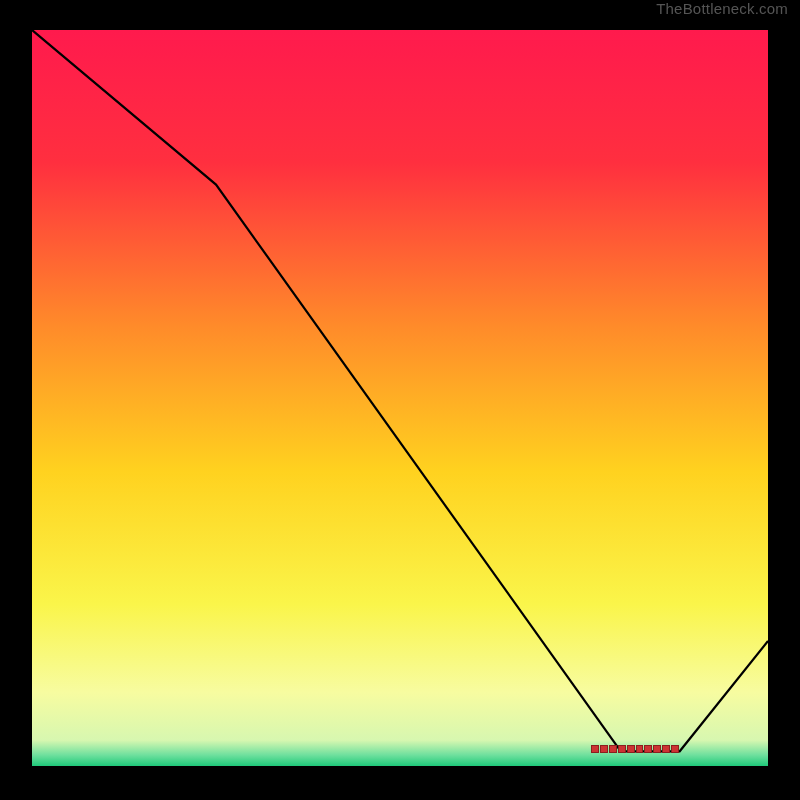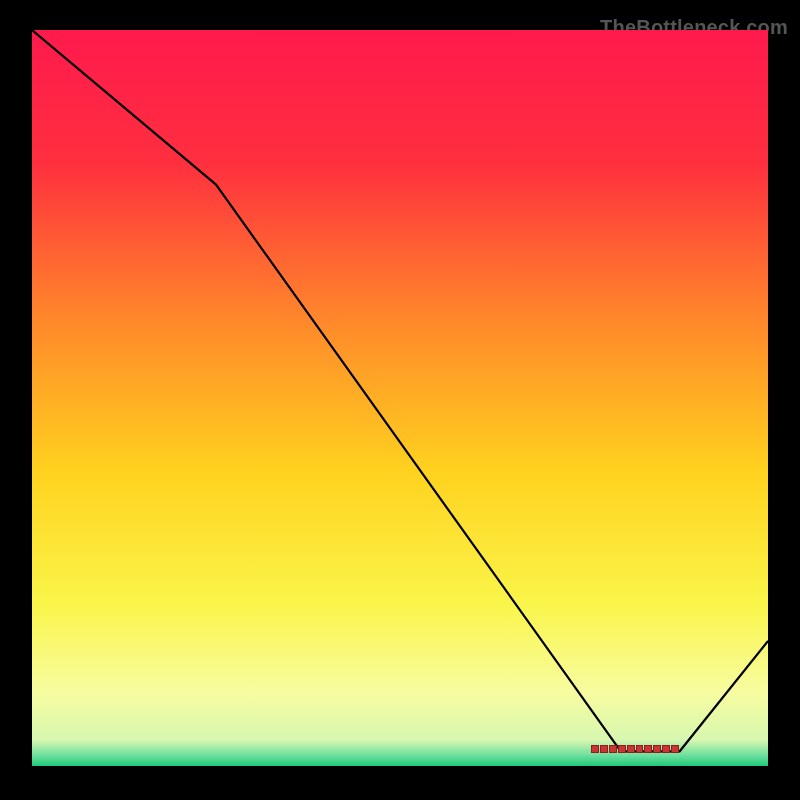--- a/index.html
+++ b/index.html
@@ -12,25 +12,25 @@
     font-family: Arial, sans-serif;
   }
   .canvas {
     position: relative;
     width: 800px;
     height: 800px;
     background: #000;
   }
   .watermark {
     position: absolute;
-    top: 16px;
+    top: 0;
     right: 12px;
     color: #555;
-    font-size: 20px;
-    font-weight: bold;
+    font-size: 15px;
+    font-weight: normal;
     letter-spacing: 0.2px;
   }
   .plot-area {
     position: absolute;
     left: 32px;
     top: 30px;
     width: 736px;
     height: 736px;
     overflow: hidden;
   }

